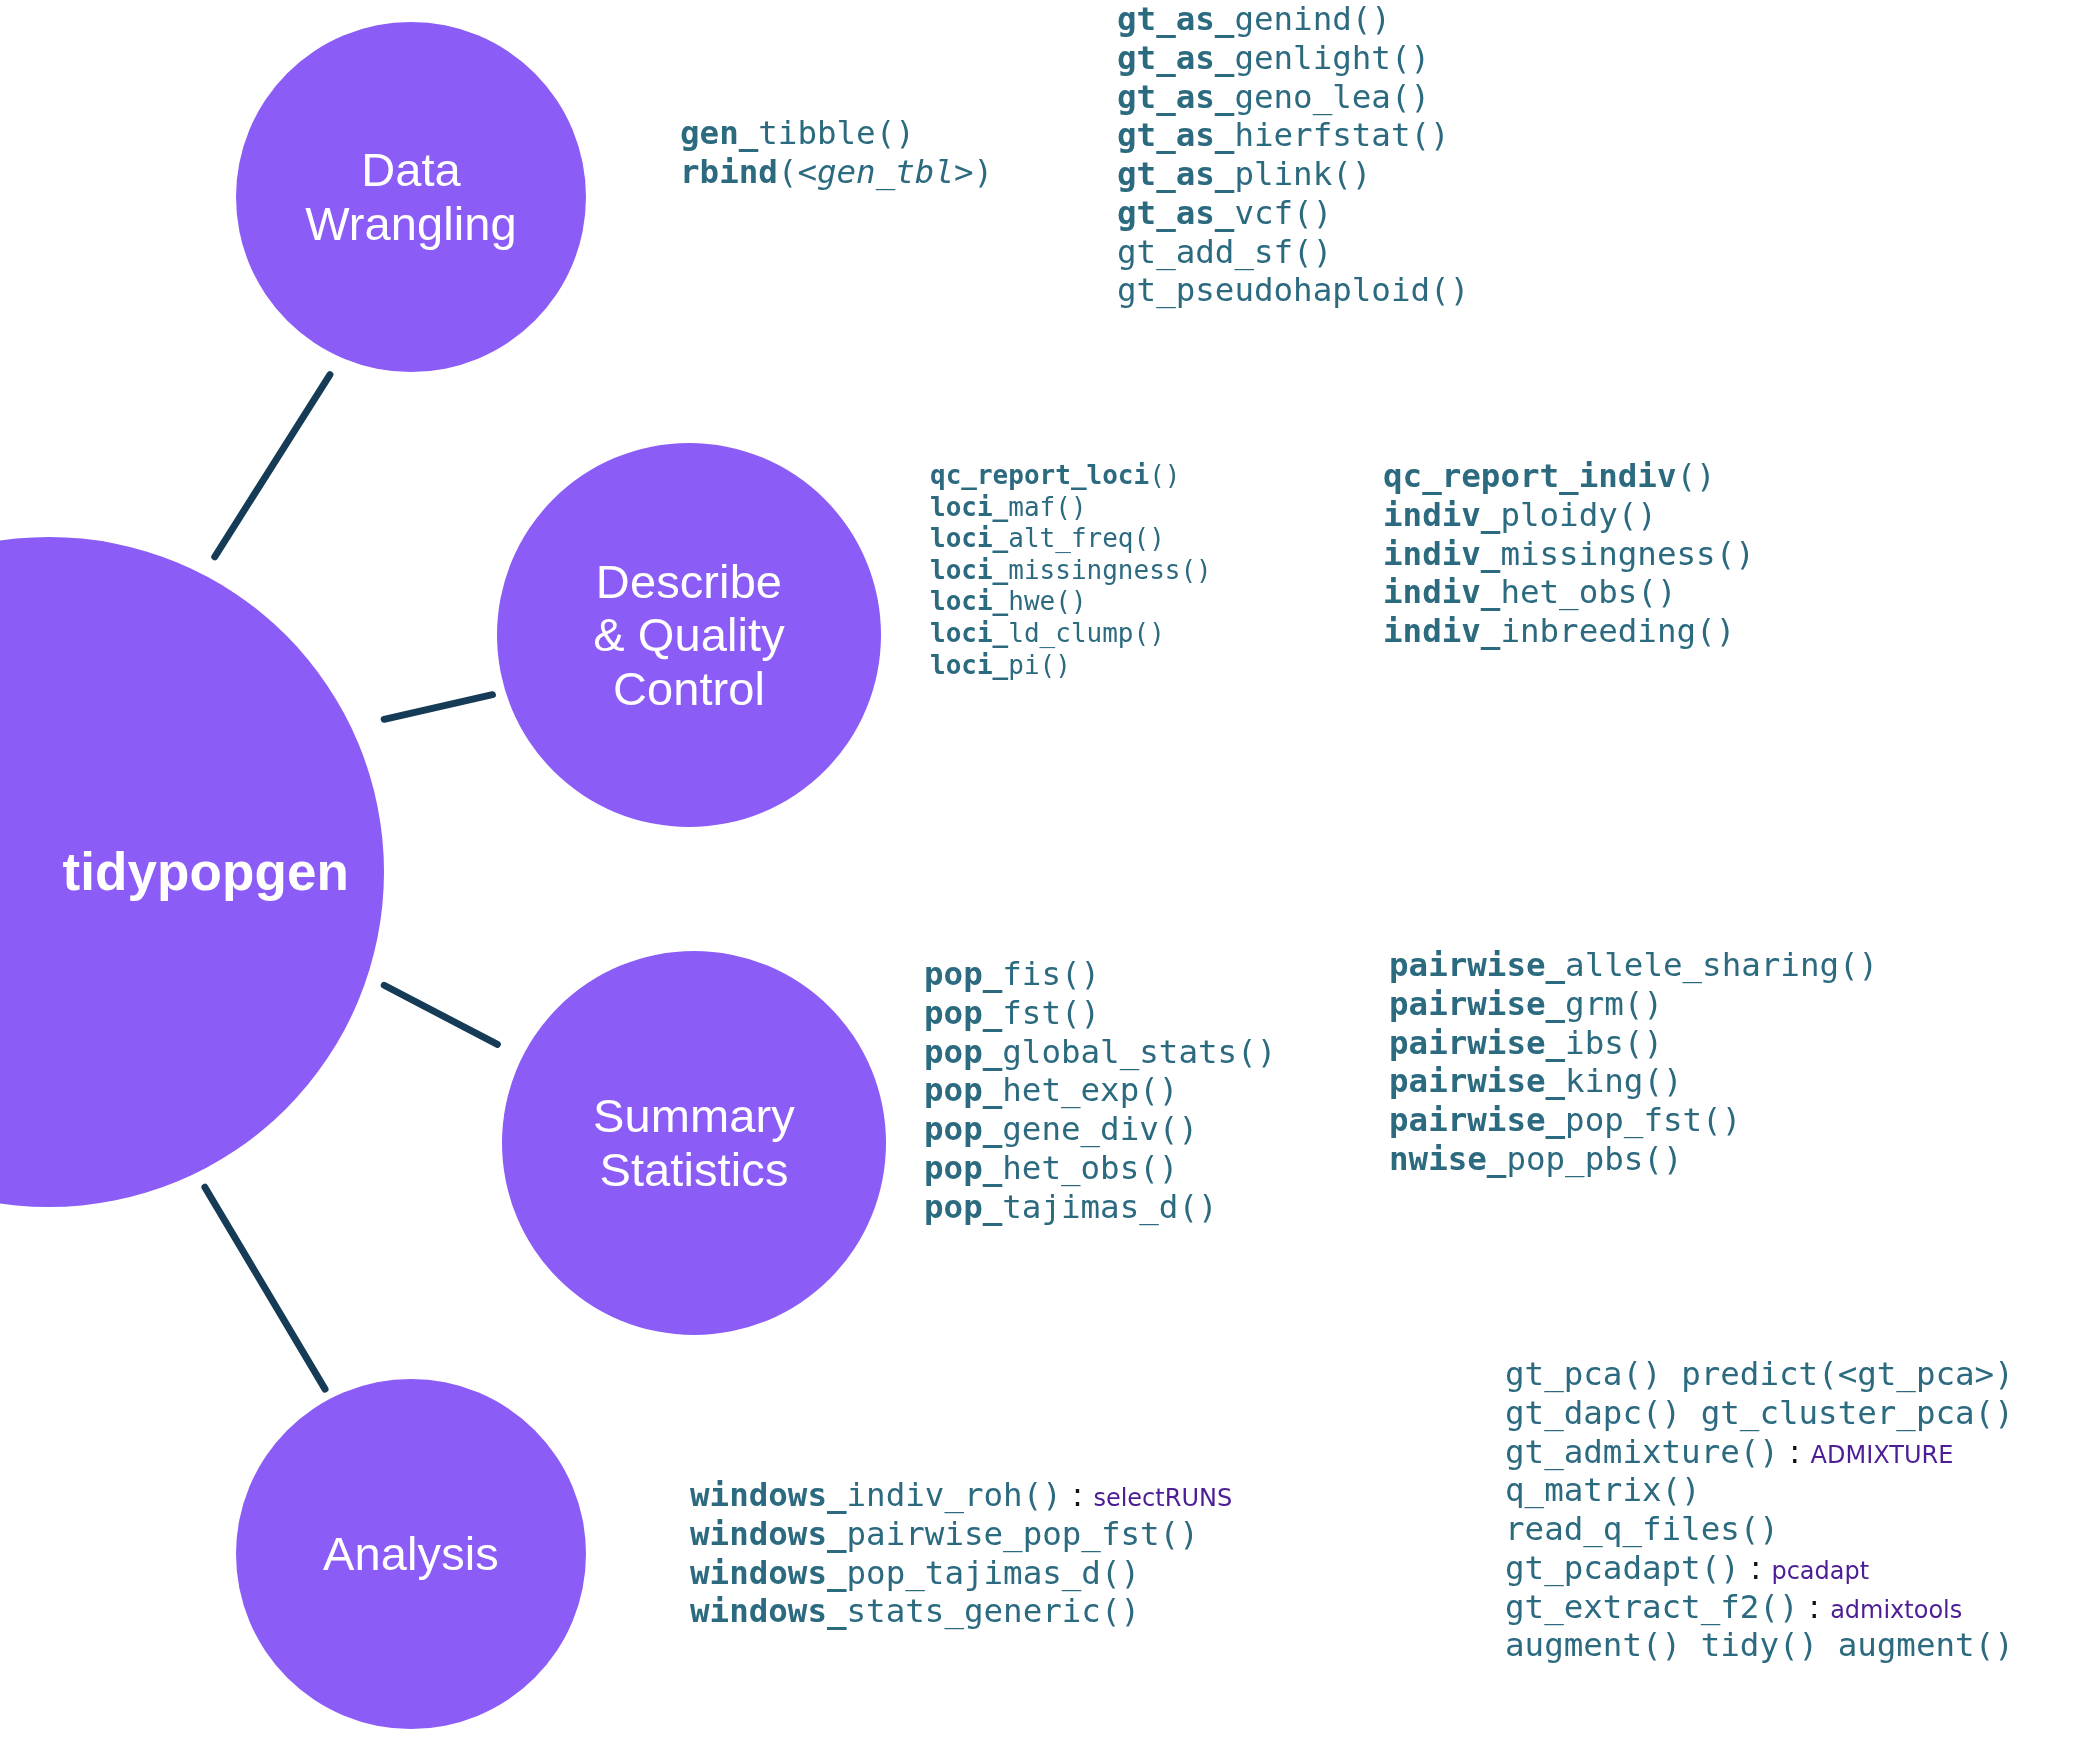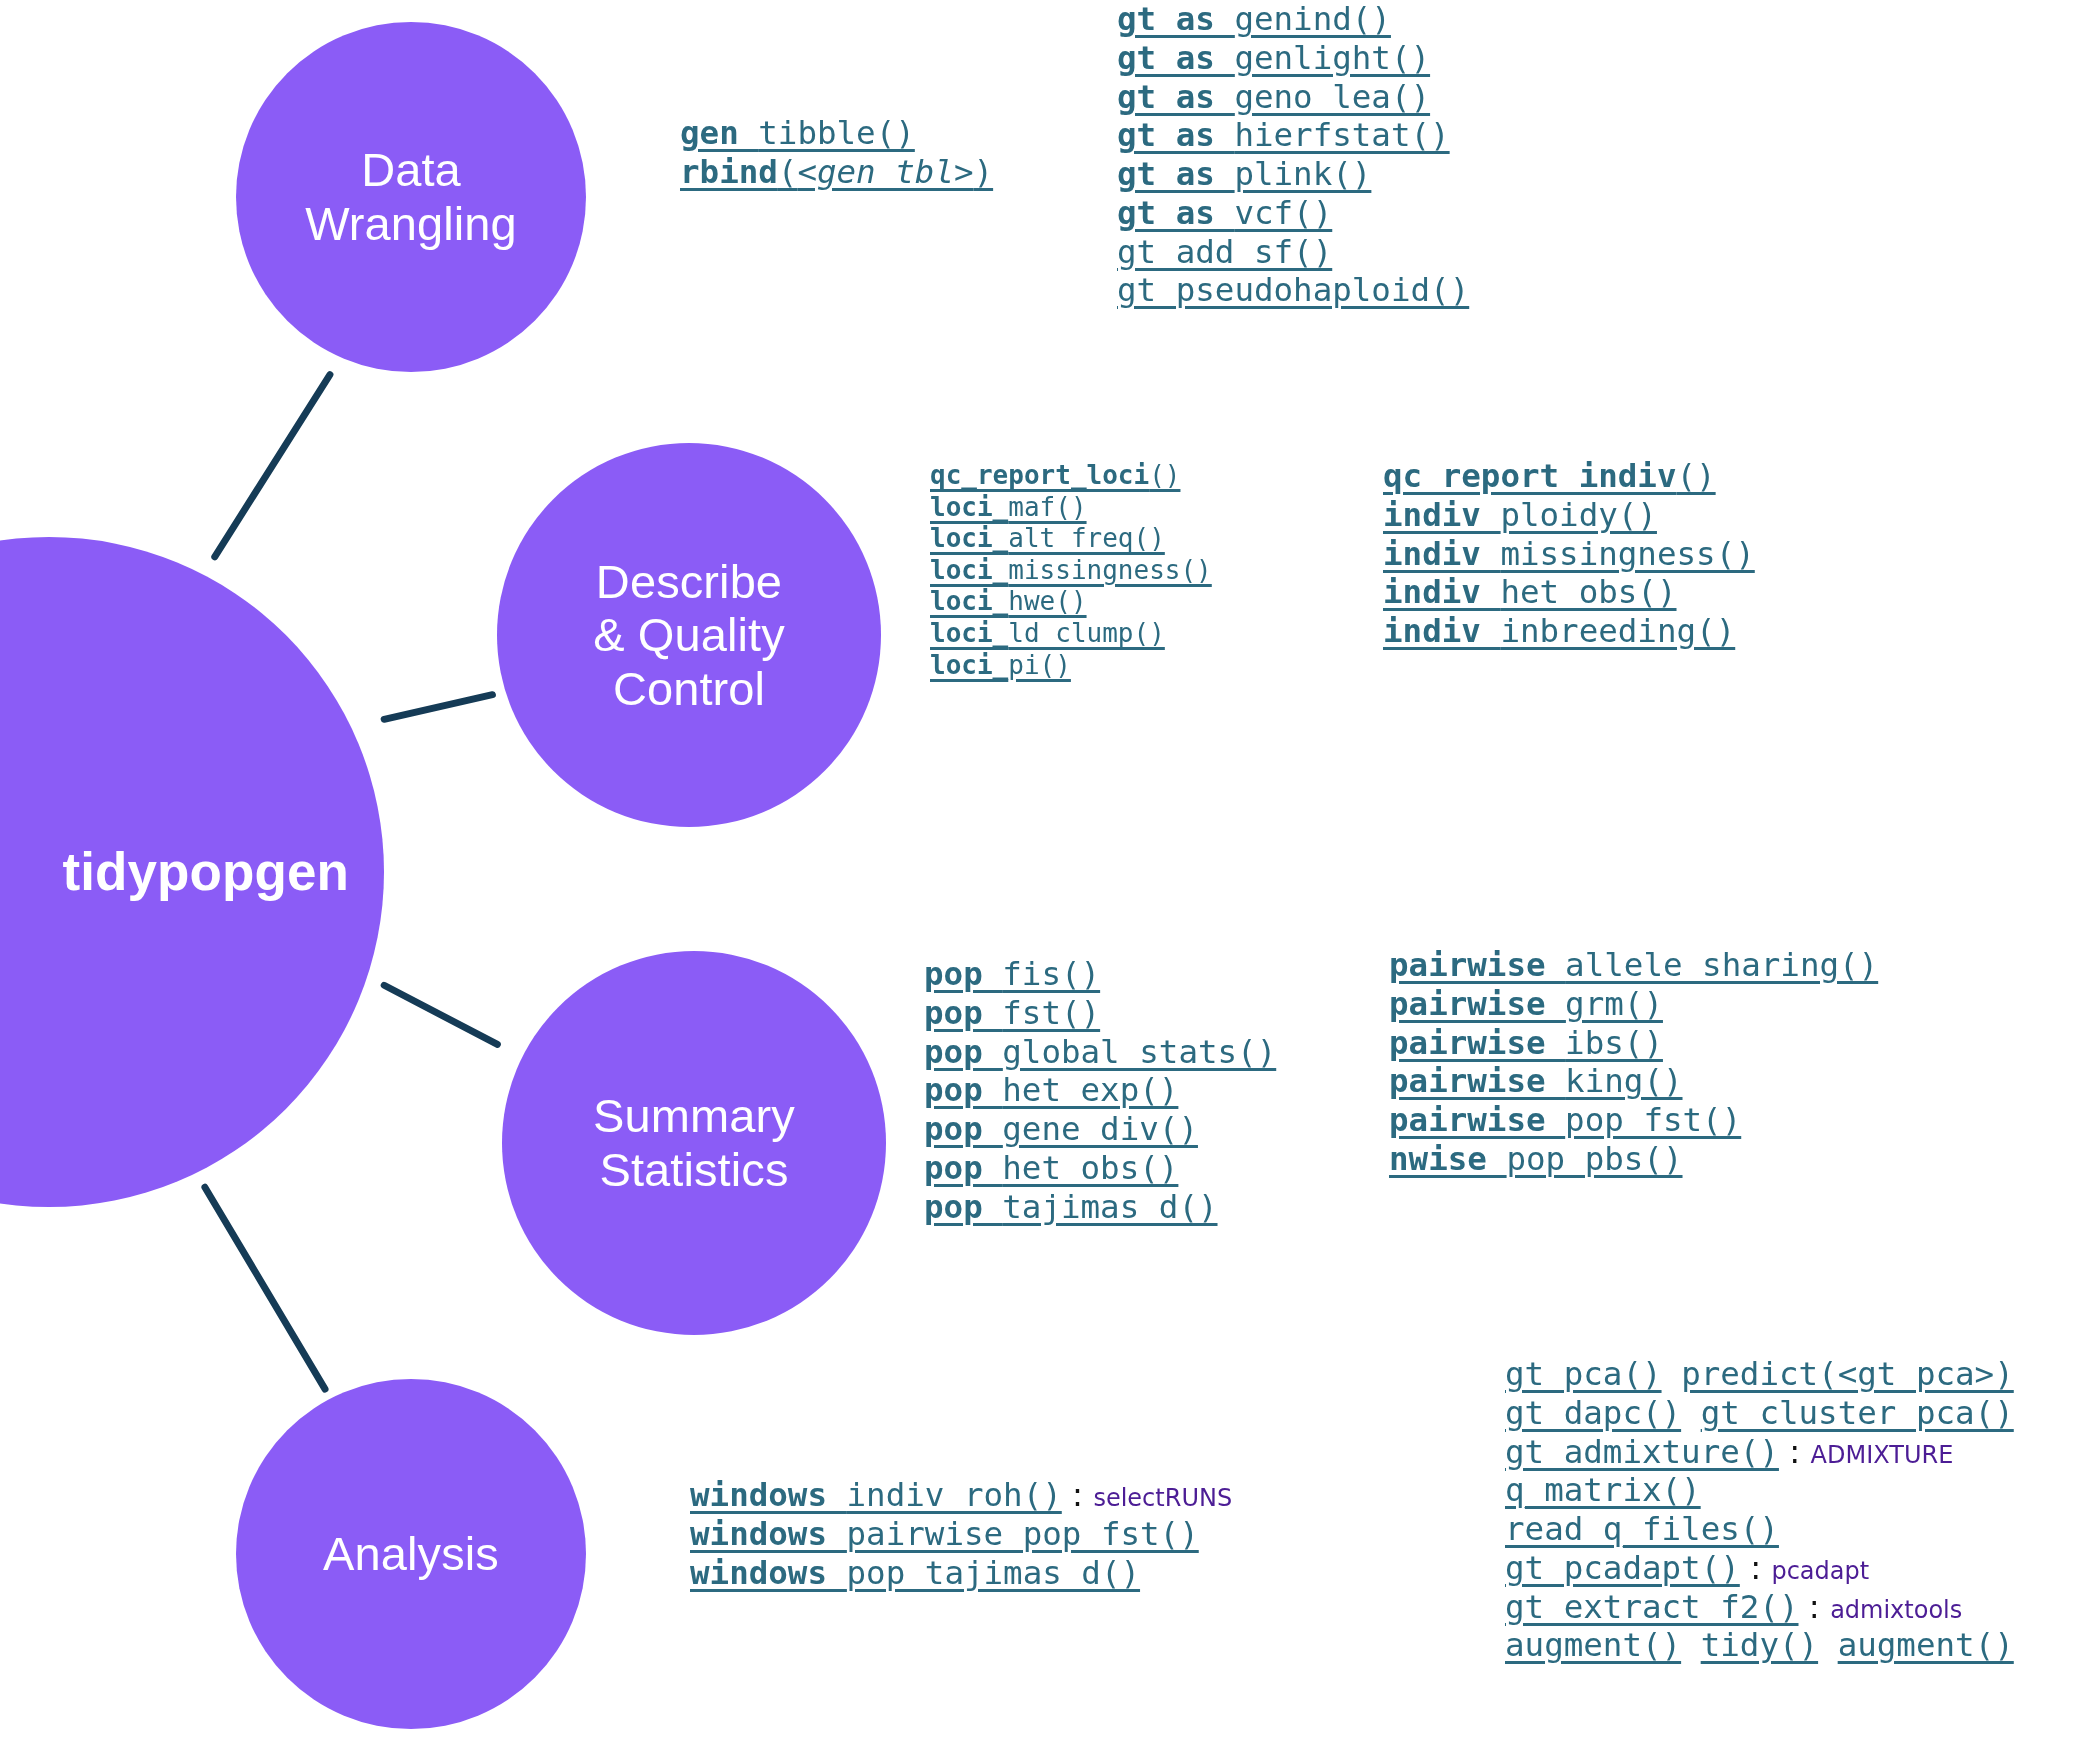--- a/index.html
+++ b/index.html
@@ -38,21 +38,20 @@
     line-height:1.10;
     color:#2c6a80;
     white-space:nowrap;
   }
   .col .ln{
     display:block;
     margin-bottom:3px;
   }
   .fn{
     color:#2c6a80;
-    text-decoration:underline;
     text-decoration-thickness:3px;
     text-underline-offset:4.9px;
   }
   .fn b{font-weight:700;}
   .fn i{font-style:italic;}
   .sep{color:#111111;text-decoration:none;font-family:"DejaVu Sans", sans-serif;}
   .ext{color:#4c1d95;text-decoration:none;font-family:"DejaVu Sans", sans-serif;font-size:24px;}
 </style>
 </head>
 <body>
@@ -138,20 +137,21 @@
     <span class="ln"><span class="fn"><b>pairwise_</b>ibs()</span></span>
     <span class="ln"><span class="fn"><b>pairwise_</b>king()</span></span>
     <span class="ln"><span class="fn"><b>pairwise_</b>pop_fst()</span></span>
     <span class="ln"><span class="fn"><b>nwise_</b>pop_pbs()</span></span>
   </div>
 
   <div class="col" style="left:690px;top:1478px;font-size:32.5px;">
     <span class="ln"><span class="fn"><b>windows_</b>indiv_roh()</span><span class="sep">&nbsp;:&nbsp;</span><span class="ext">selectRUNS</span></span>
     <span class="ln"><span class="fn"><b>windows_</b>pairwise_pop_fst()</span></span>
     <span class="ln"><span class="fn"><b>windows_</b>pop_tajimas_d()</span></span>
+    <span class="ln"><span class="fn"><b>windows_</b>stats_generic()</span></span>
   </div>
 
   <div class="col" style="left:1505px;top:1357px;font-size:32.5px;">
     <span class="ln"><span class="fn">gt_pca()</span> <span class="fn">predict(&lt;gt_pca&gt;)</span></span>
     <span class="ln"><span class="fn">gt_dapc()</span> <span class="fn">gt_cluster_pca()</span></span>
     <span class="ln"><span class="fn">gt_admixture()</span><span class="sep">&nbsp;:&nbsp;</span><span class="ext">ADMIXTURE</span></span>
     <span class="ln"><span class="fn">q_matrix()</span></span>
     <span class="ln"><span class="fn">read_q_files()</span></span>
     <span class="ln"><span class="fn">gt_pcadapt()</span><span class="sep">&nbsp;:&nbsp;</span><span class="ext">pcadapt</span></span>
     <span class="ln"><span class="fn">gt_extract_f2()</span><span class="sep">&nbsp;:&nbsp;</span><span class="ext">admixtools</span></span>

